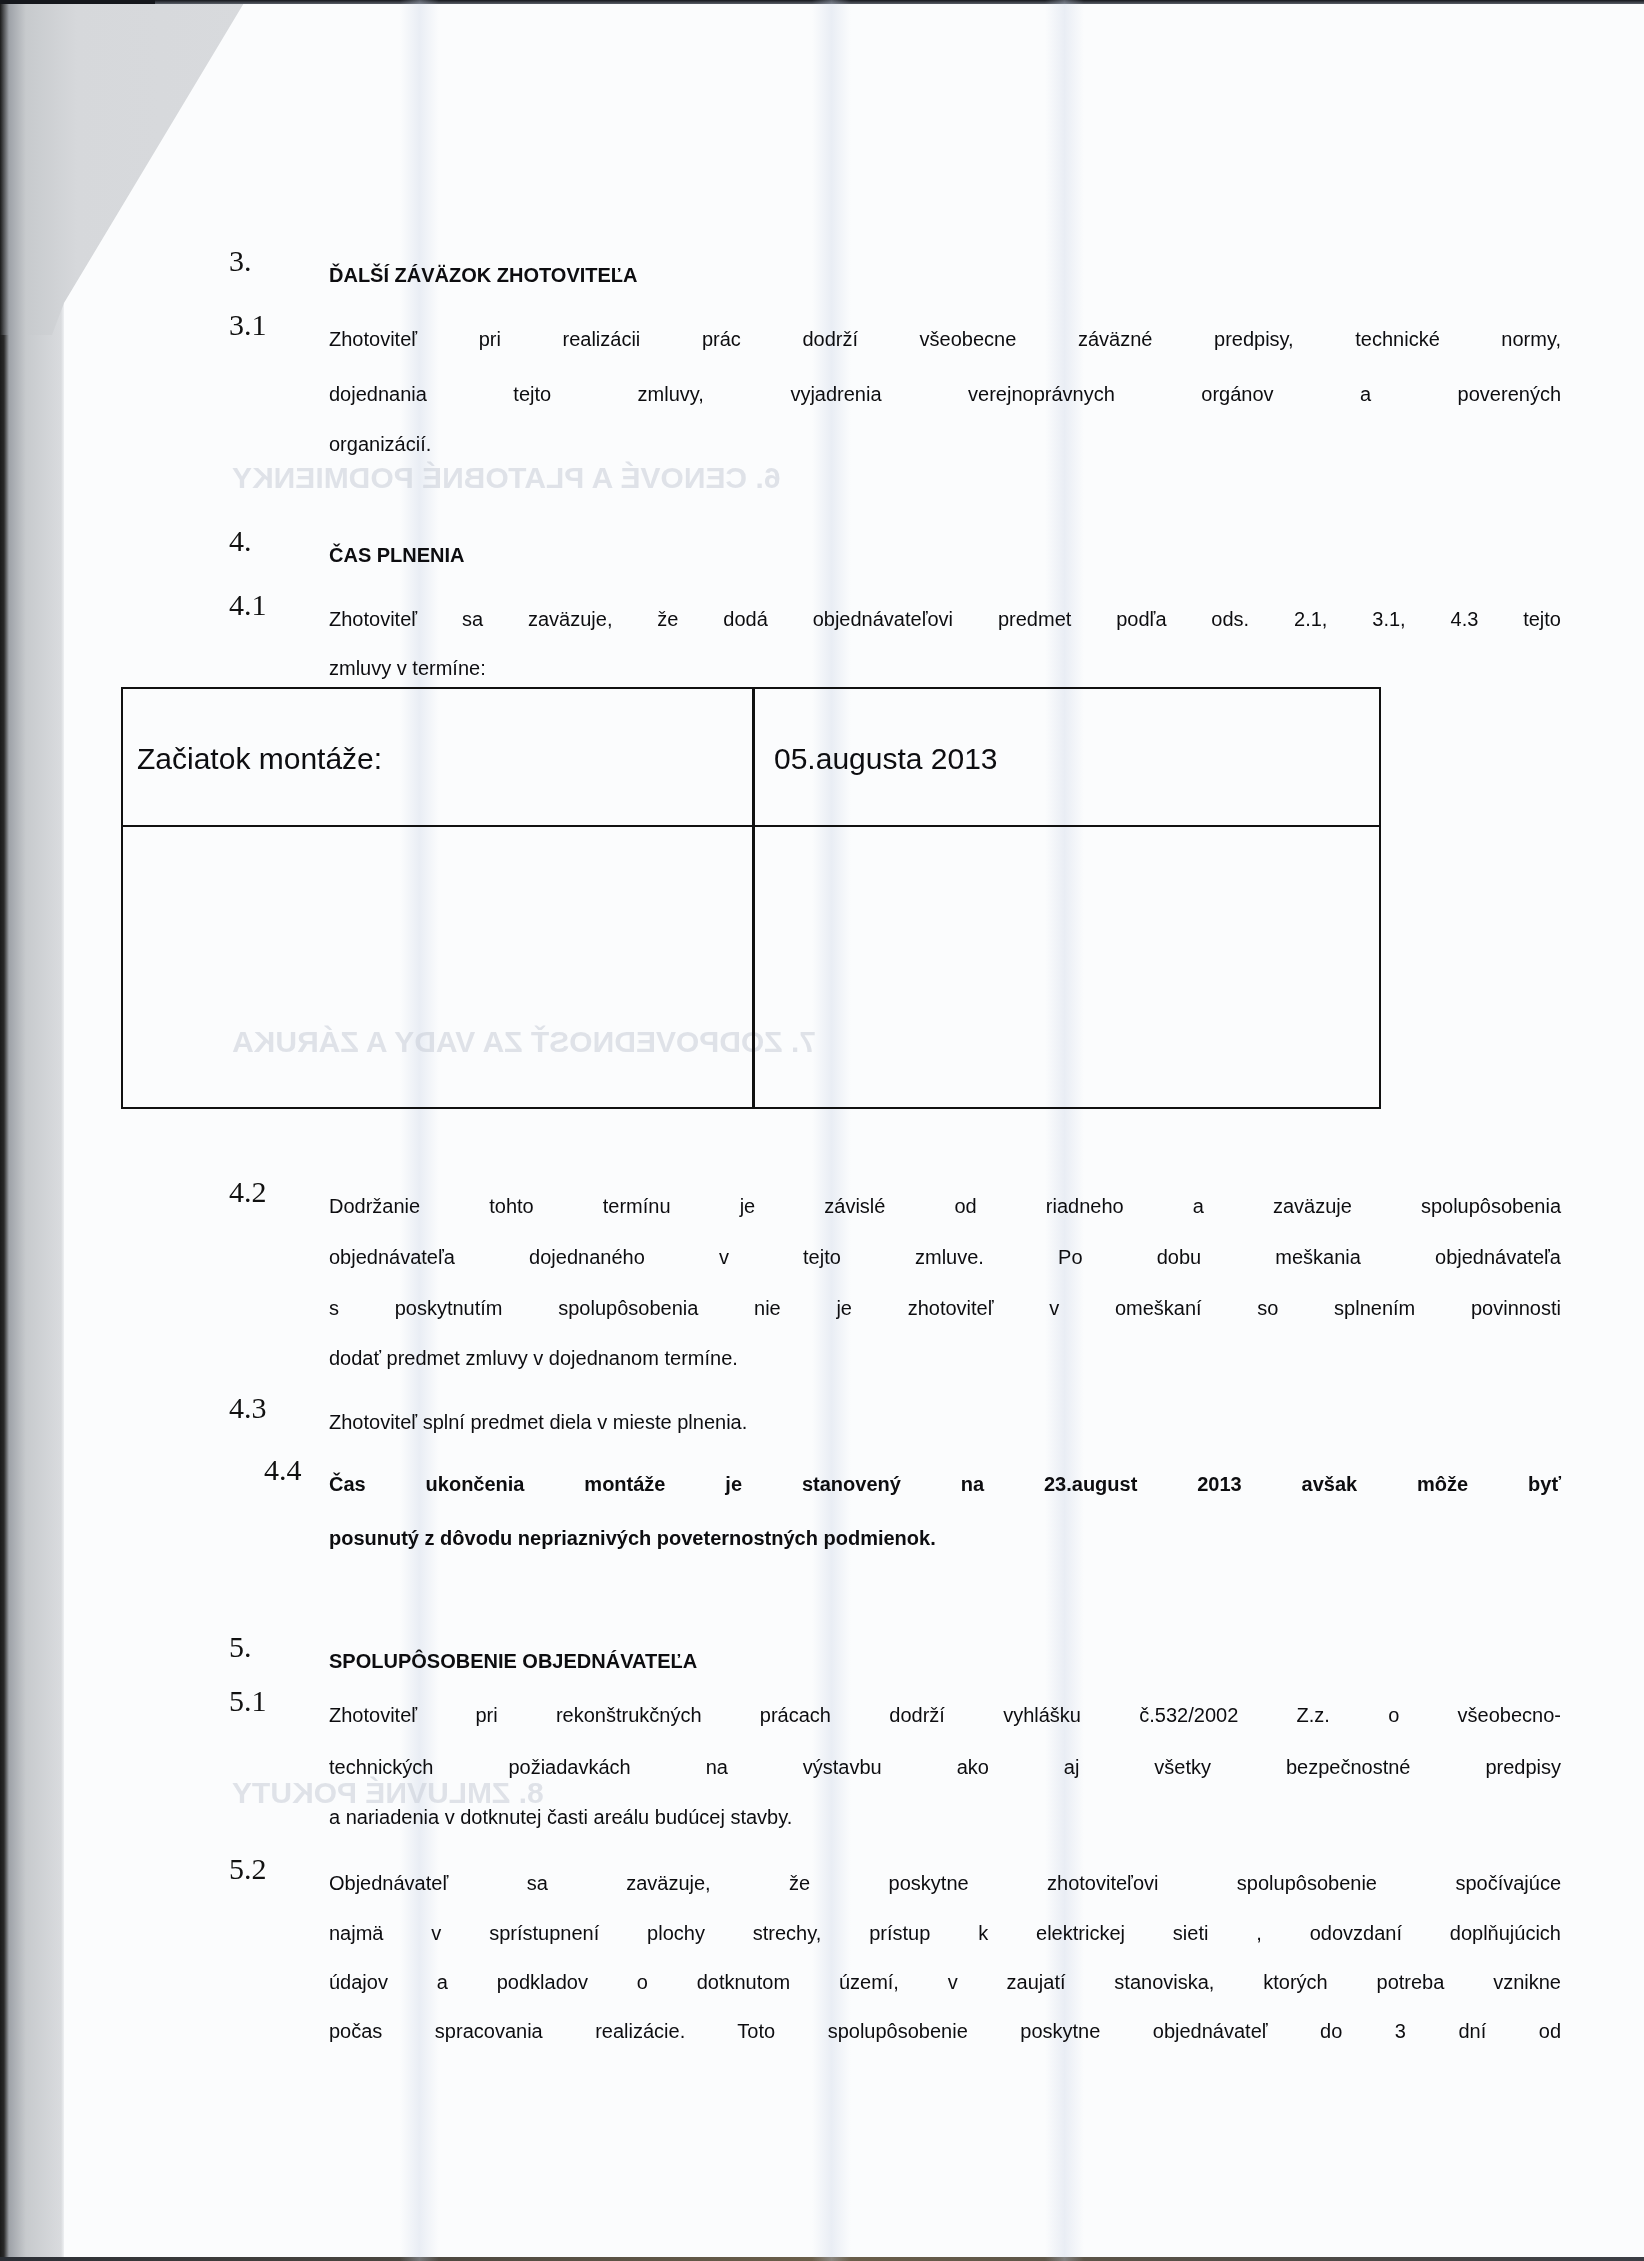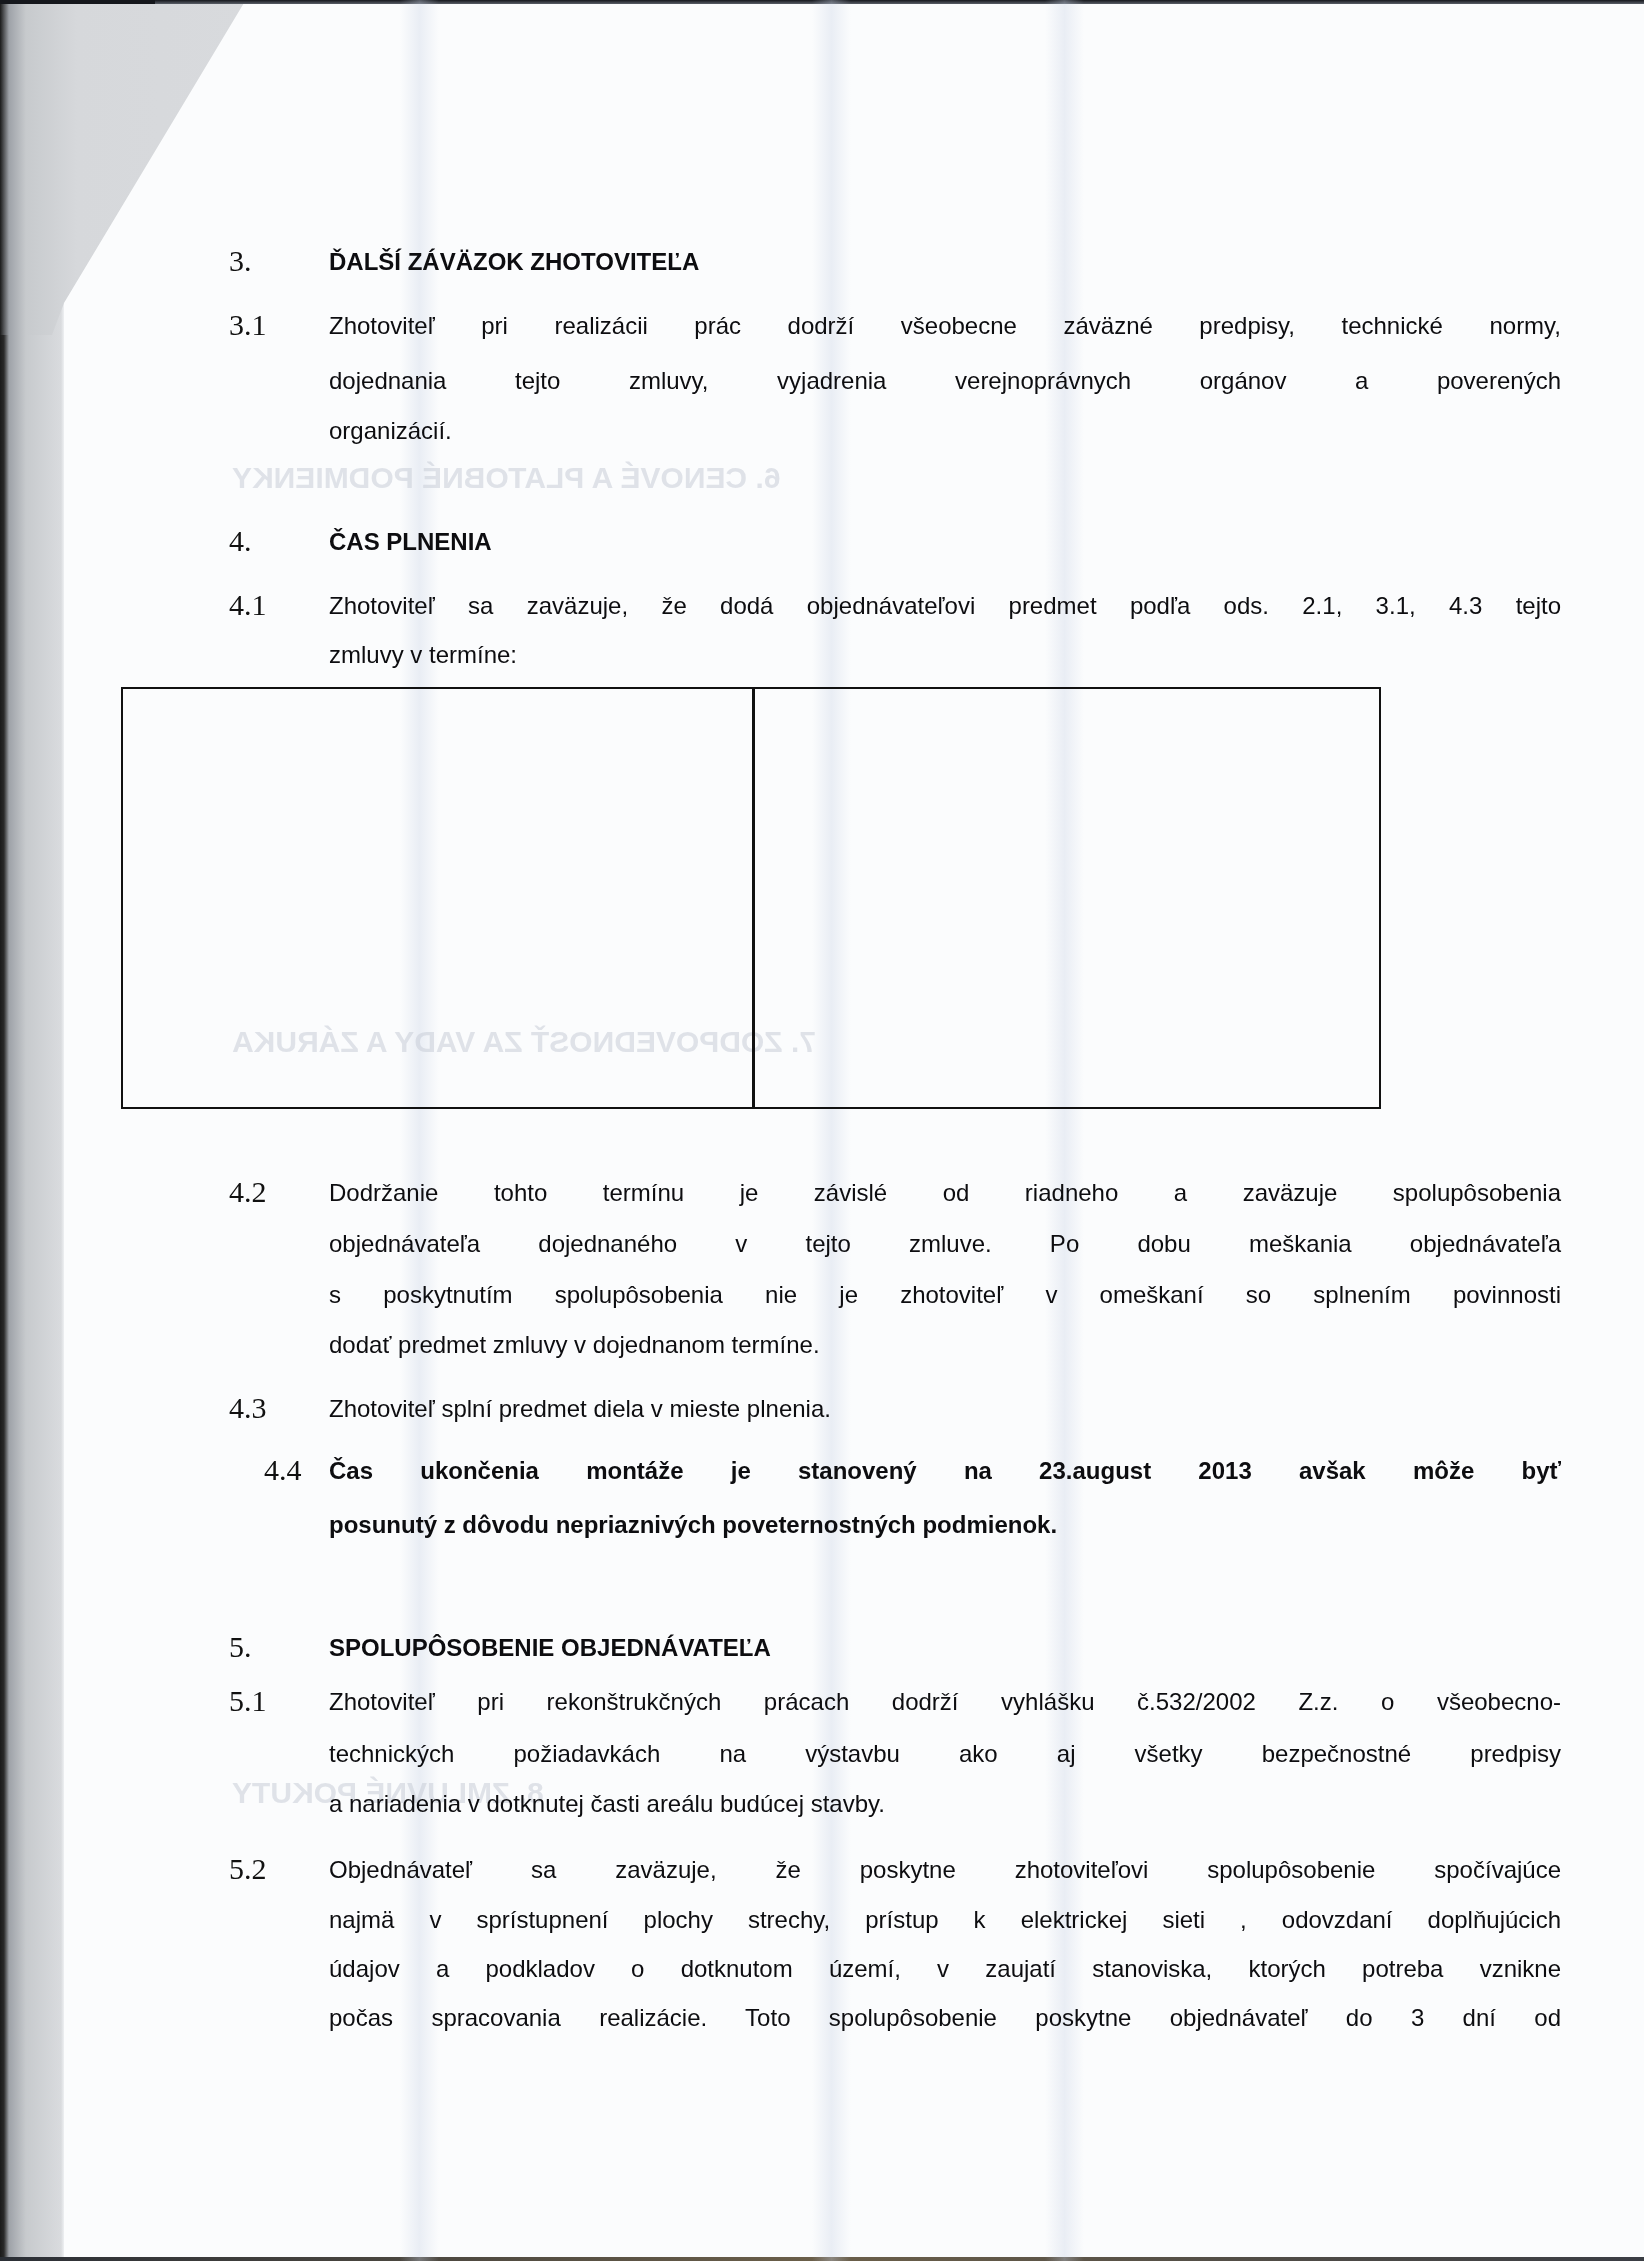--- a/index.html
+++ b/index.html
@@ -41,22 +41,22 @@
     font-weight:bold; font-size:30px; white-space:nowrap;
     transform:scaleX(-1); filter:blur(0.4px);
   }
 
   .num {
     position:absolute; left:229px;
     font-family:"Liberation Serif", serif; font-size:30px; color:#111;
   }
   .line {
     position:absolute; left:329px; width:1232px;
-    font-size:24px; line-height:36px; white-space:nowrap;
-    text-align:justify; text-align-last:justify;
+    font-size:20px; line-height:36px; white-space:nowrap;
+    text-align:justify; text-align-last:justify;margin-top:13px;
   }
   .line.last { text-align-last:left; }
   .heading { font-weight:bold; }
   .bold { font-weight:bold; }
 
   .term-table {
     position:absolute; left:121px; top:687px; width:1260px; height:422px;
     border:2.6px solid #111; box-sizing:border-box;
   }
   .term-row { position:absolute; left:0; width:100%; box-sizing:border-box; }
@@ -105,20 +105,24 @@
   <div class="line heading last" style="top:524px;">ČAS PLNENIA</div>
 
   <div>
     <div class="num" style="top:588px;font-family:Liberation Serif, serif;">4.1</div>
     <div class="line" style="top:588px;">Zhotoviteľ sa zaväzuje, že dodá objednávateľovi predmet podľa ods. 2.1, 3.1, 4.3 tejto</div>
     <div class="line last" style="top:637px;">zmluvy v termíne:</div>
   </div>
 
   <div class="term-table">
     <div class="col-divider"></div>
+    <div class="term-row r1">
+      <div class="cell label">Začiatok montáže:</div>
+      <div class="cell value">05.augusta 2013</div>
+    </div>
     <div class="term-row r3">
       <div class="cell label"></div>
       <div class="cell value"></div>
     </div>
   </div>
 
   <div>
     <div class="num" style="top:1175px;">4.2</div>
     <div class="line" style="top:1175px;">Dodržanie tohto termínu je závislé od riadneho a zaväzuje spolupôsobenia</div>
     <div class="line" style="top:1226px;">objednávateľa dojednaného v tejto zmluve. Po dobu meškania objednávateľa</div>

